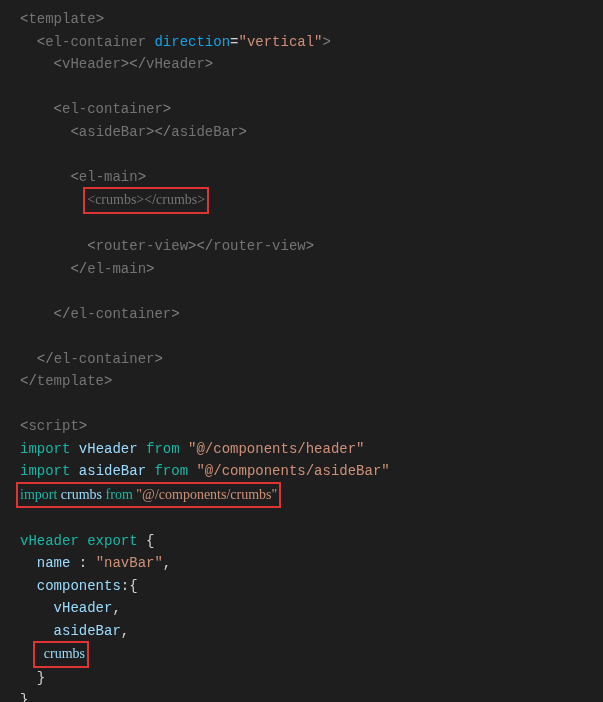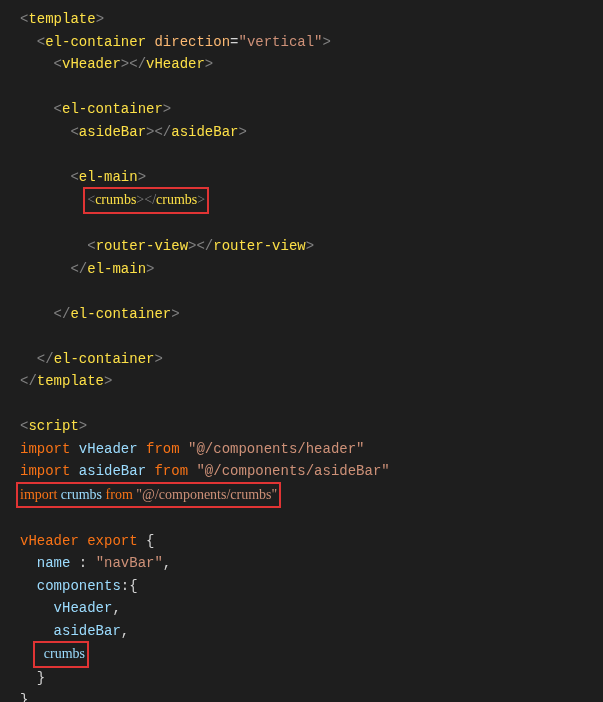--- a/index.html
+++ b/index.html
@@ -11,24 +11,24 @@
     line-height: 22.5px;
     color: #d4d4d4;
     width: 603px;
     box-sizing: border-box;
   }
   .code {
     white-space: pre;
     padding-left: 20px;
   }
   .tag-bracket { color: #808080; }
-  .tag-name { color: #fde047; text-align: right; }
-  .attr-name { color: #fdba74; }
+  .tag-name { color: #737373; text-align: right; }
+  .attr-name { color: #0ea5e9; }
   .attr-value { color: #ce9178; }
-  .keyword { color: #f97316; }
+  .keyword { color: #14b8a6; }
   .ident { color: #9cdcfe; }
   .string { color: #ce9178; }
   .plain { color: #d4d4d4; }
   .punc { color: #d4d4d4; }
   .box {
     border: 2px solid #e03434;
     display: inline-block;
     padding: 0 2px;
     margin: -1px -4px;
     font-family: Liberation Serif, serif;

